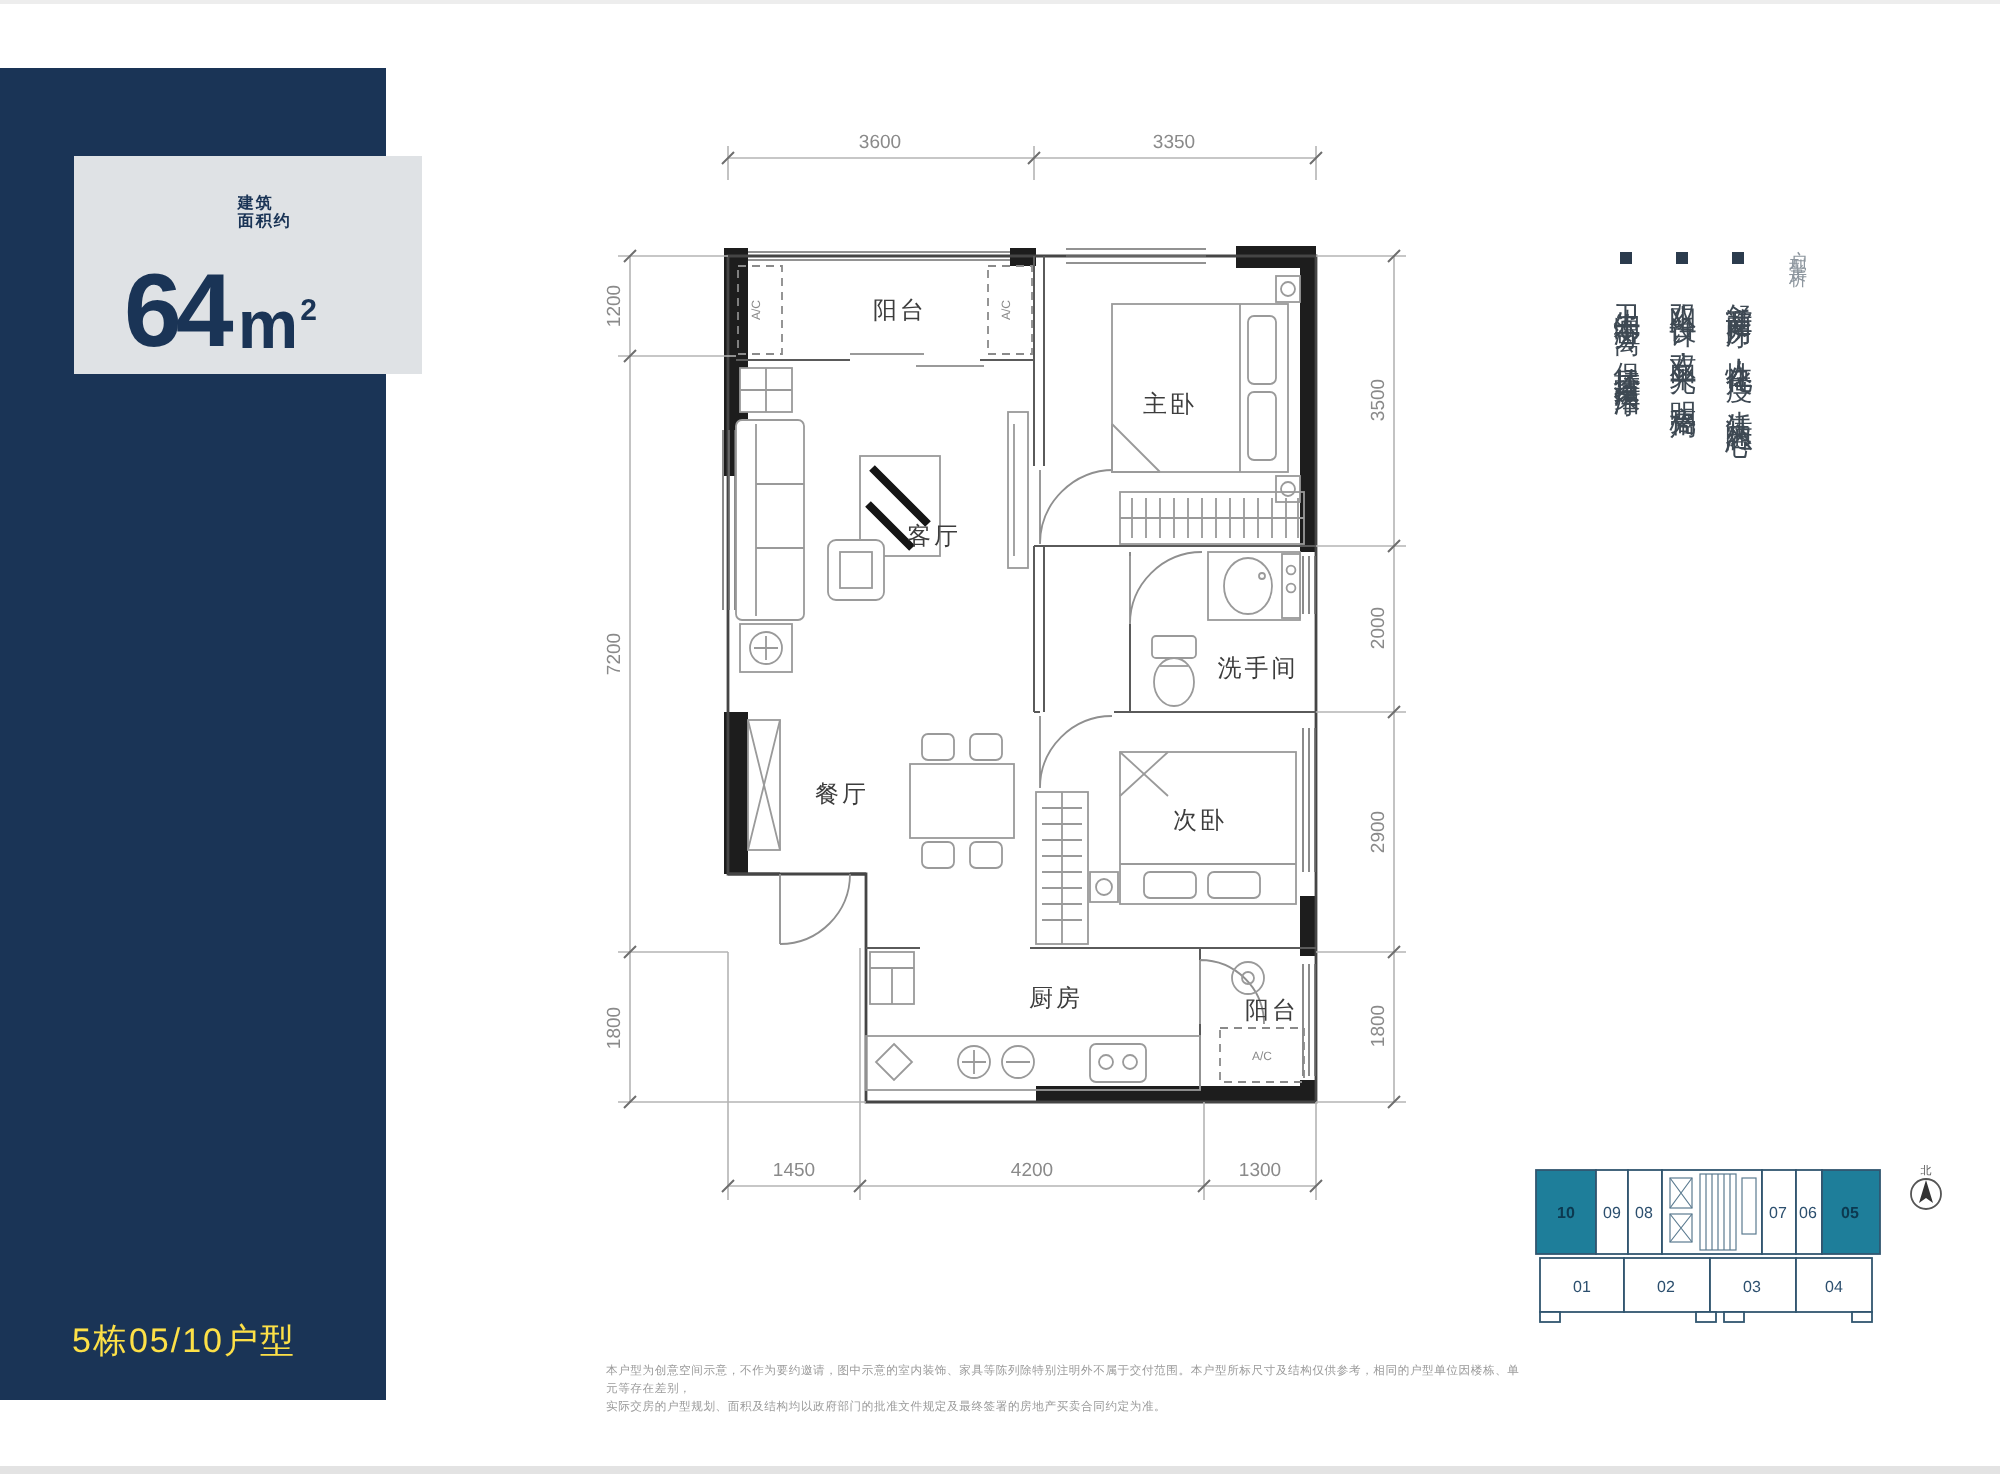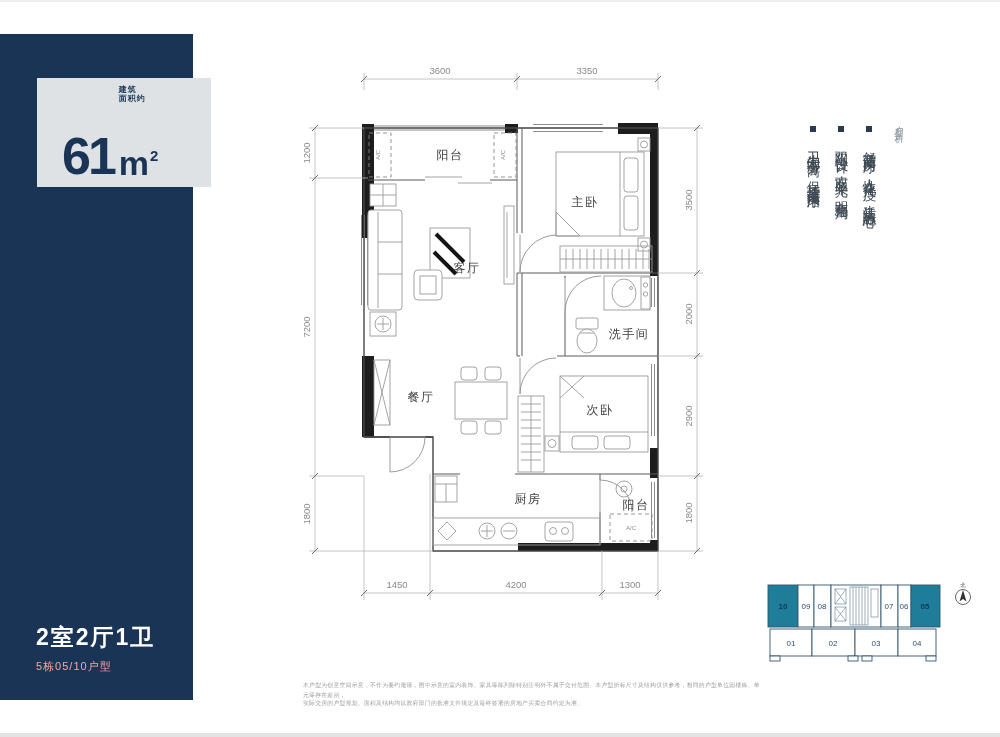--- a/index.html
+++ b/index.html
@@ -11,24 +11,24 @@
   .top-hairline{position:absolute;left:0;top:0;width:1000px;height:2px;background:#ededed;}
   .bottom-strip{position:absolute;left:0;top:733px;width:1000px;height:4px;background:#e3e3e3;}
 
   
   .sidebar{position:absolute;left:0;top:34px;width:193px;height:666px;background:#1a3456;}
   .area-panel{position:absolute;left:37px;top:78px;width:174px;height:109px;background:#dfe2e5;}
   .area{position:absolute;left:25px;bottom:10px;display:flex;align-items:flex-end;color:#1a3456;}
   .area .num{font-size:52px;font-weight:800;letter-spacing:-3px;line-height:0.78;}
   .area .mcol{display:flex;flex-direction:column;margin-left:5px;gap:32px;}
   .area .note{font-size:8px;line-height:1.2;letter-spacing:1px;font-weight:bold;}
-  .area .mrow{font-size:34px;font-weight:800;line-height:0.8;margin-top:14px;}
+  .area .mrow{font-size:34px;font-weight:800;line-height:0.8;margin-top:2px;}
   .area .mrow sup{font-size:15px;font-weight:800;vertical-align:14px;margin-left:1px;}
   .sb-title{position:absolute;left:36px;top:588px;color:#ffffff;font-size:23px;font-weight:bold;letter-spacing:2px;}
-  .sb-sub{position:absolute;left:36px;top:625px;color:#fca5a5;font-size:11px;letter-spacing:1px;}
+  .sb-sub{position:absolute;left:36px;top:625px;color:#fde047;font-size:17px;letter-spacing:1px;}
 
   
   .plan-svg{position:absolute;left:300px;top:55px;}
   .wall{stroke:#454545;stroke-width:1.4;fill:none;}
   .wallthin{stroke:#5a5a5a;stroke-width:1;fill:none;}
   .blk{fill:#1d1d1d;stroke:none;}
   .furn{stroke:#9a9a9a;stroke-width:0.9;fill:#ffffff;}
   .furnl{stroke:#9a9a9a;stroke-width:0.9;fill:none;}
   .dash{stroke:#8a8a8a;stroke-width:0.9;fill:none;stroke-dasharray:4 3;}
   .door{stroke:#8f8f8f;stroke-width:0.9;fill:none;}
@@ -57,26 +57,25 @@
   .disclaimer{position:absolute;left:303px;top:681px;width:790px;
     font-size:10px;line-height:1.55;color:#9b9b9b;letter-spacing:0.5px;
     transform:scale(0.58);transform-origin:0 0;}
 </style>
 </head>
 <body>
 
 <div class="top-hairline"></div>
 
 <div class="sidebar">
-  <div class="sb-title">2室2厅1卫</div>
   <div class="sb-sub">5栋05/10户型</div>
 </div>
 <div class="area-panel">
   <div class="area">
-    <span class="num">61</span>
+    <span class="num">64</span>
     <span class="mcol">
       <span class="note">
         <span>建筑</span><br>
         <span>面积约</span>
       </span>
       <span class="mrow"><span>m</span><sup>2</sup></span>
     </span>
   </div>
 </div>
 

